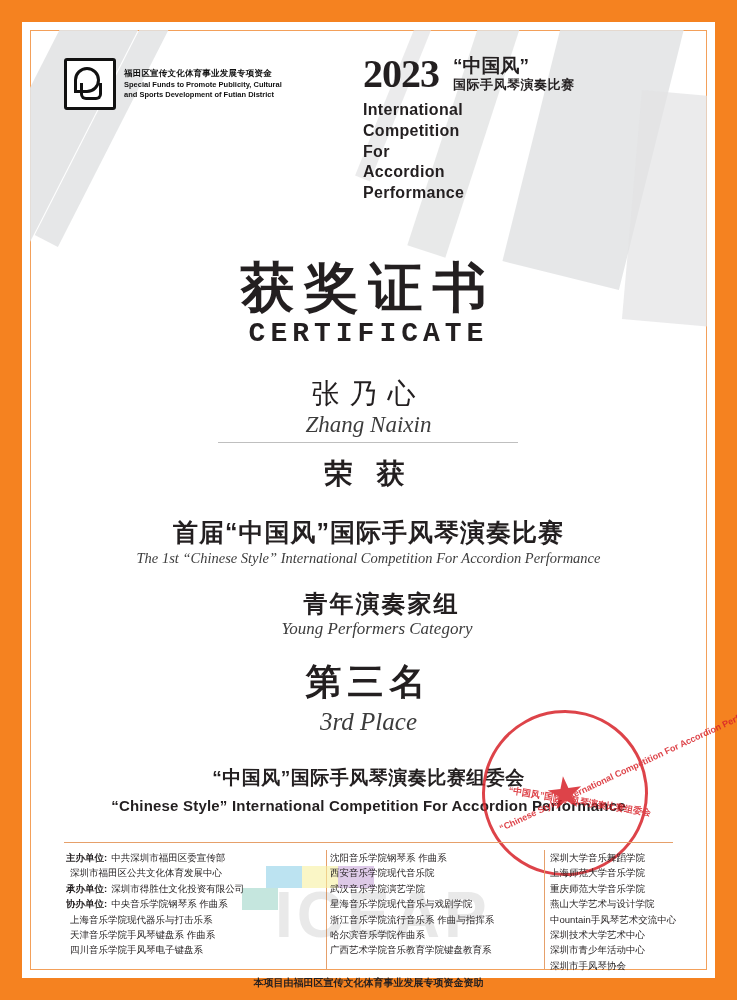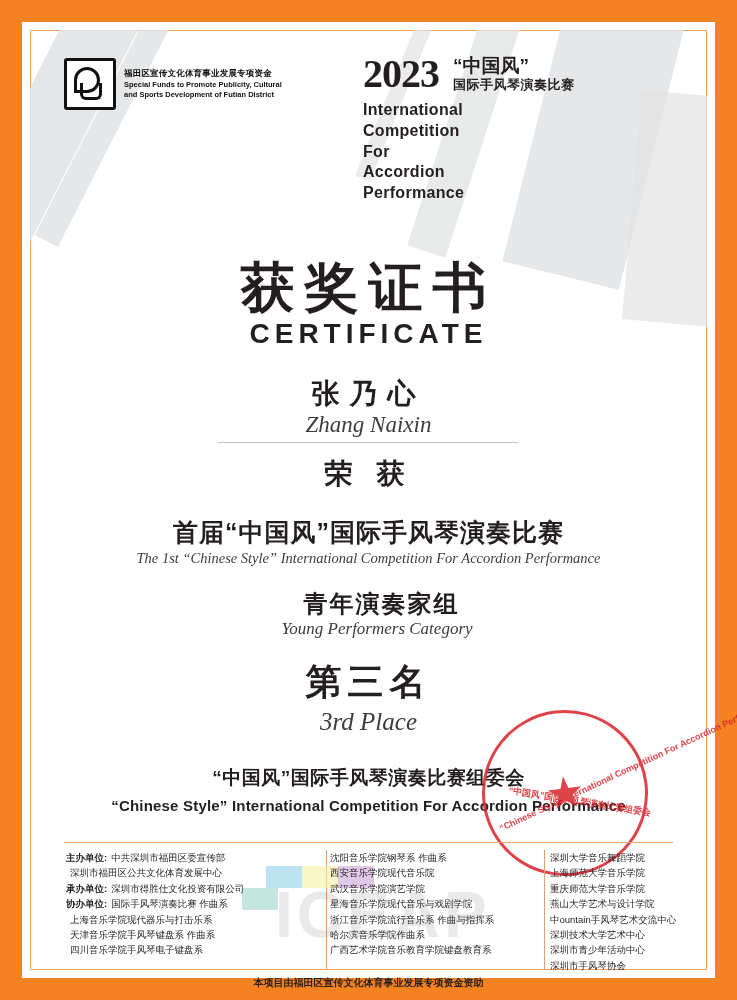--- a/index.html
+++ b/index.html
@@ -173,28 +173,29 @@
     font-family: "Liberation Sans", sans-serif;
   }
   .cert-title-en {
     position: absolute;
     left: 0; right: 0; top: 288px;
     text-align: center;
     font-size: 28px;
     font-weight: bold;
     letter-spacing: 5px;
     color: #231f20;
+    font-family: Liberation Mono, monospace;
   }
 
   .name-cn {
     position: absolute;
     left: 0; right: 0; top: 345px;
     text-align: center;
     font-size: 28px;
-    font-weight: bold;
+    font-weight: normal;
     letter-spacing: 10px;
     color: #231f20;
   }
   .name-en {
     position: absolute;
     left: 0; right: 0; top: 382px;
     text-align: center;
     font-size: 23px;
     font-style: italic;
     color: #3c3c3c;
@@ -495,21 +496,21 @@
       <div class="row">
         <span class="lab"></span>
         <span>深圳市福田区公共文化体育发展中心</span>
       </div>
       <div class="row">
         <span class="lab">承办单位:</span>
         <span>深圳市得胜仕文化投资有限公司</span>
       </div>
       <div class="row">
         <span class="lab">协办单位:</span>
-        <span>国际手风琴演奏比赛 作曲系</span>
+        <span>中央音乐学院钢琴系 作曲系</span>
       </div>
       <div class="row">
         <span class="lab"></span>
         <span>上海音乐学院现代器乐与打击乐系</span>
       </div>
       <div class="row">
         <span class="lab"></span>
         <span>天津音乐学院手风琴键盘系 作曲系</span>
       </div>
       <div class="row">

